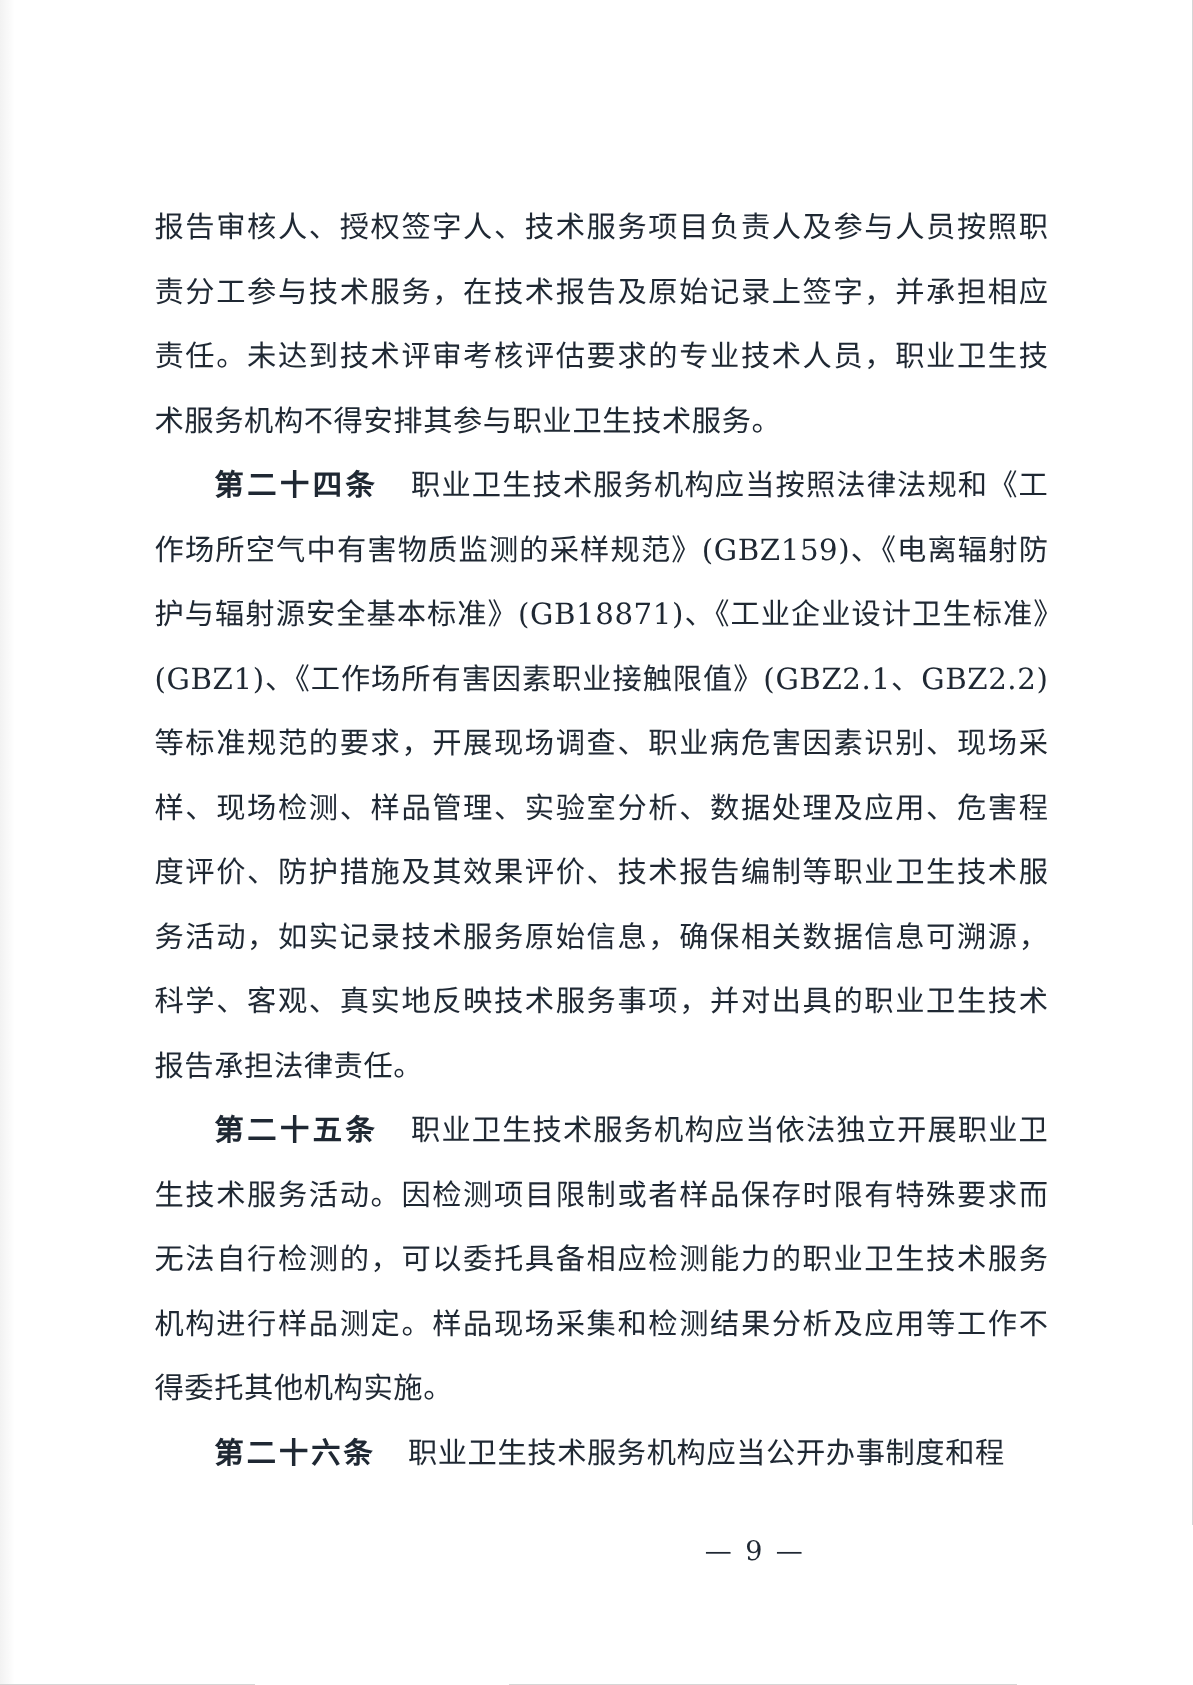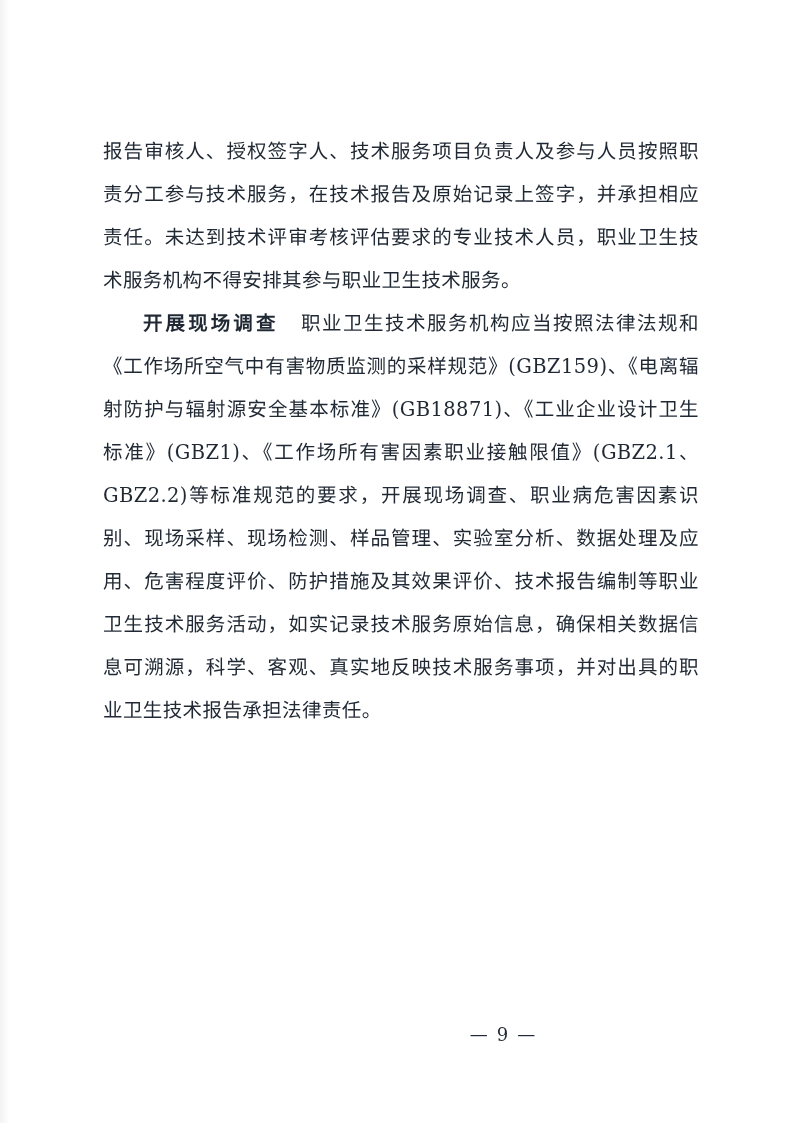--- a/index.html
+++ b/index.html
@@ -72,23 +72,29 @@
 
 <div class="page">
   <div class="noise-edge-left"></div>
 
   <div class="content">
 
     <p class="para">报告审核人、授权签字人、技术服务项目负责人及参与人员按照职责分工参与技术服务，在技术报告及原始记录上签字，并承担相应责任。未达到技术评审考核评估要求的专业技术人员，职业卫生技术服务机构不得安排其参与职业卫生技术服务。</p>
 
 
     <p class="para indent">
-      <span class="art-head">开展现场调查</span><span style="display:inline-block;width:1.1em"></span><span>职业卫生技术服务机构应当按照法律法规和《工作场所空气中有害物质监测的采样规范》(GBZ159)、《电离辐射防护与辐射源安全基本标准》(GB18871)、《工业企业设计卫生标准》(GBZ1)、《工作场所有害因素职业接触限值》(GBZ2.1、GBZ2.2)等标准规范的要求，开展现场调查、职业病危害因素识别、现场采样、现场检测、样品管理、实验室分析、数据处理及应用、危害程度评价、防护措施及其效果评价、技术报告编制等职业卫生技术服务活动，如实记录技术服务原始信息，确保相关数据信息可溯源，科学、客观、真实地反映技术服务事项，并对出具的职业卫生技术报告承担法律责任。</span>
+      <span class="art-head">第二十四条</span><span style="display:inline-block;width:1.1em"></span><span>职业卫生技术服务机构应当按照法律法规和《工作场所空气中有害物质监测的采样规范》(GBZ159)、《电离辐射防护与辐射源安全基本标准》(GB18871)、《工业企业设计卫生标准》(GBZ1)、《工作场所有害因素职业接触限值》(GBZ2.1、GBZ2.2)等标准规范的要求，开展现场调查、职业病危害因素识别、现场采样、现场检测、样品管理、实验室分析、数据处理及应用、危害程度评价、防护措施及其效果评价、技术报告编制等职业卫生技术服务活动，如实记录技术服务原始信息，确保相关数据信息可溯源，科学、客观、真实地反映技术服务事项，并对出具的职业卫生技术报告承担法律责任。</span>
     </p>
 
+    <p class="para indent">
+      <span class="art-head">第二十五条</span><span style="display:inline-block;width:1.1em"></span><span>职业卫生技术服务机构应当依法独立开展职业卫生技术服务活动。因检测项目限制或者样品保存时限有特殊要求而无法自行检测的，可以委托具备相应检测能力的职业卫生技术服务机构进行样品测定。样品现场采集和检测结果分析及应用等工作不得委托其他机构实施。</span>
+    </p>
 
+    <p class="para indent">
+      <span class="art-head">第二十六条</span><span style="display:inline-block;width:1.1em"></span><span>职业卫生技术服务机构应当公开办事制度和程</span>
+    </p>
 
   </div>
 
   <div class="page-number">
     <span class="dash">—</span><span>9</span><span class="dash">—</span>
   </div>
 </div>
 
 </body></html>

